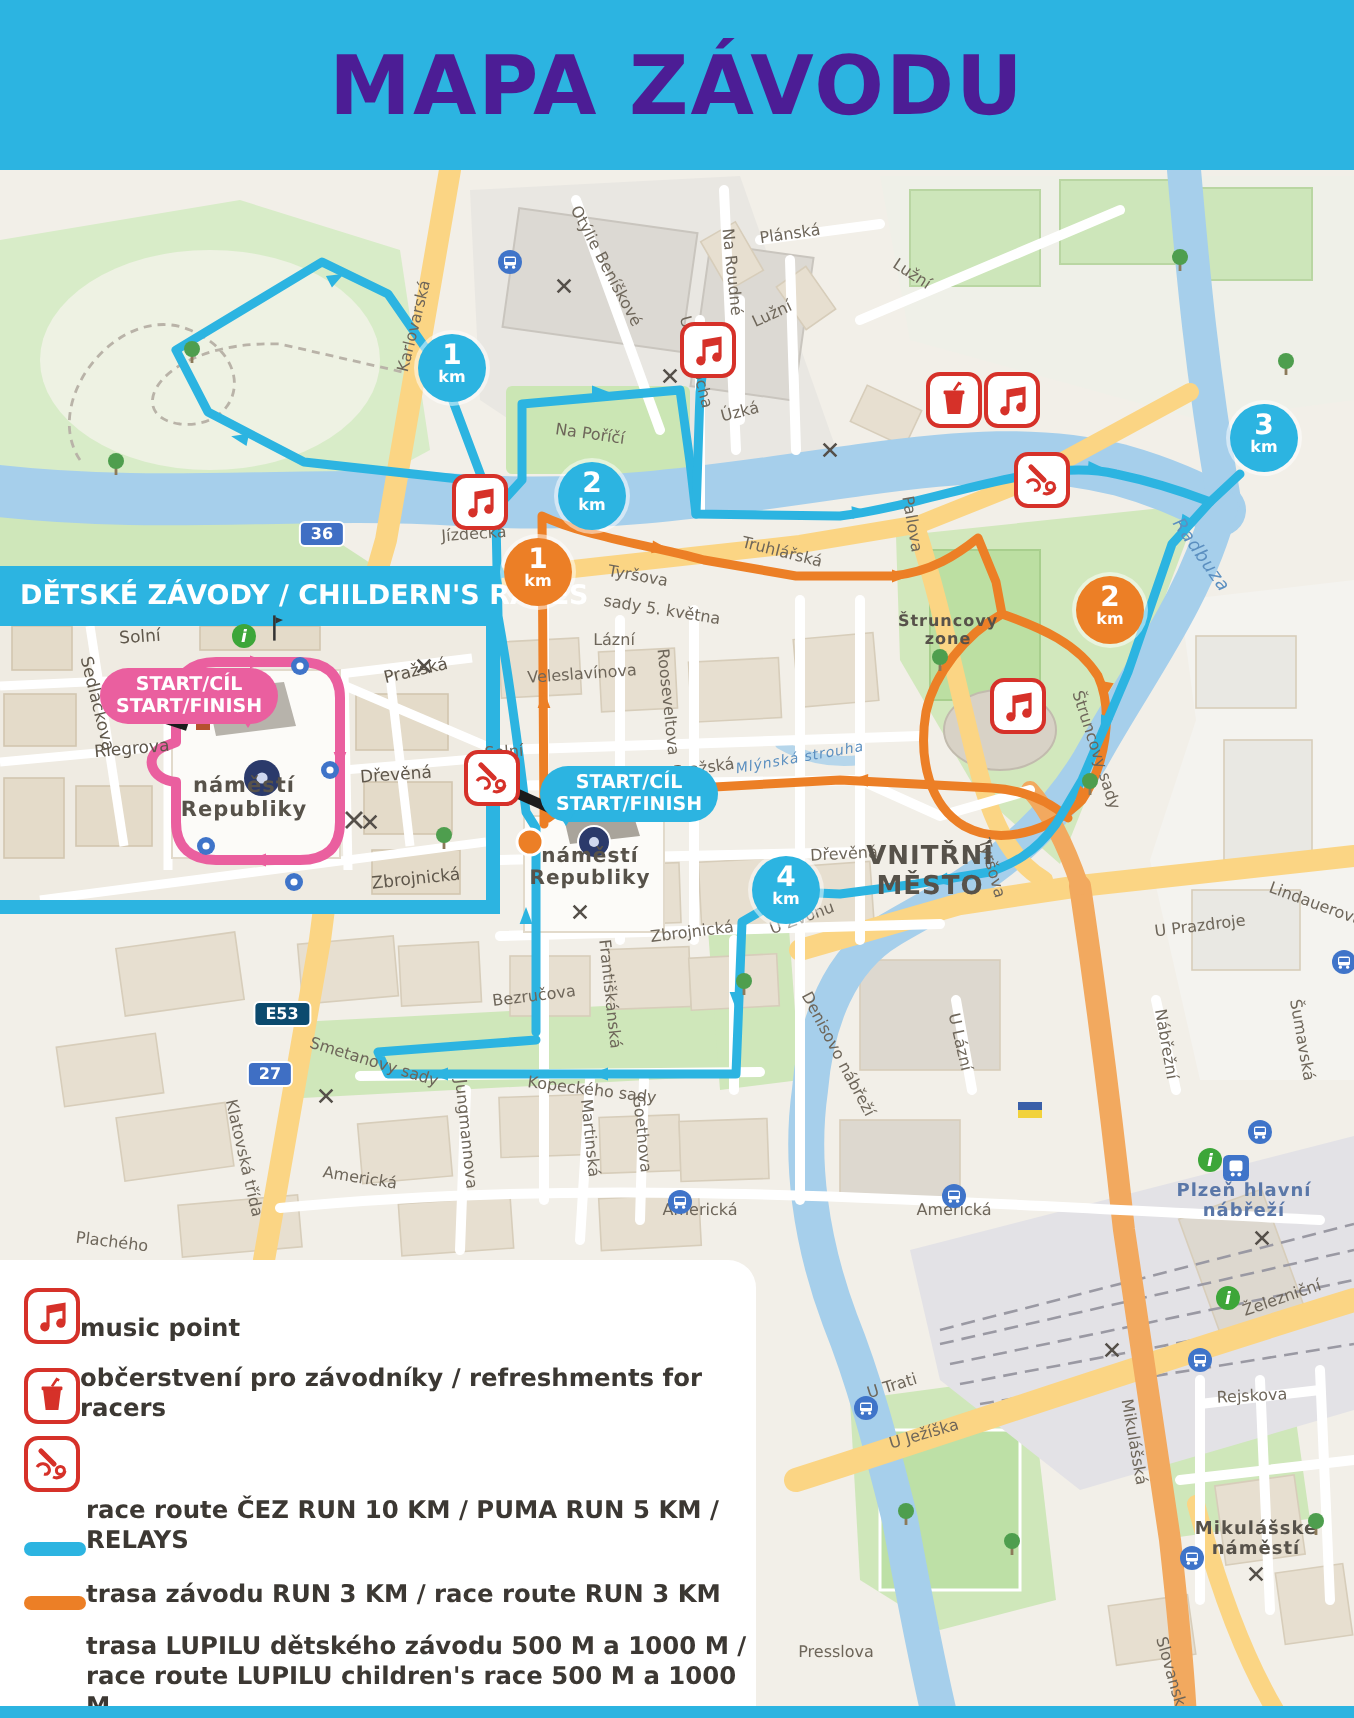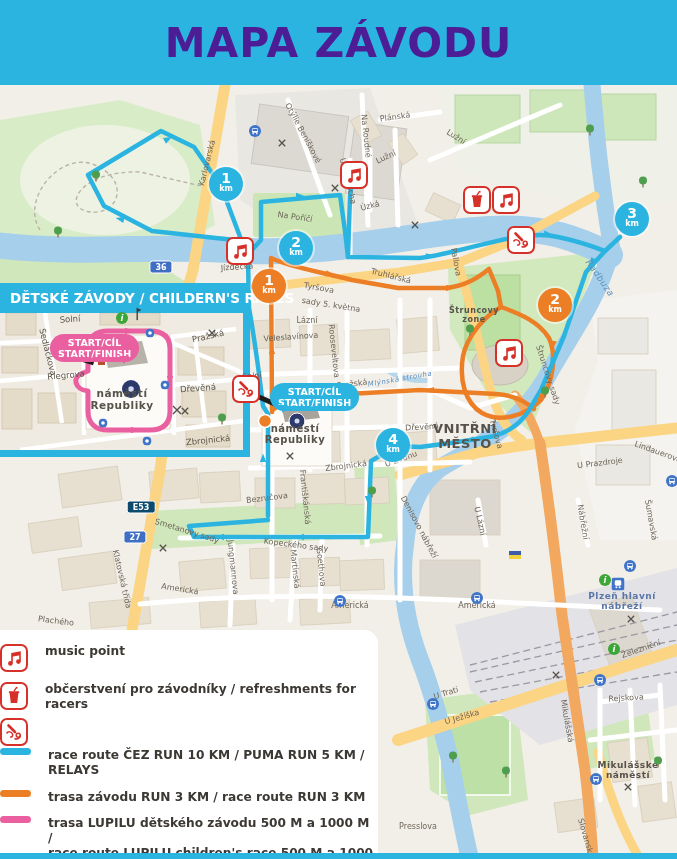--- a/index.html
+++ b/index.html
@@ -52,21 +52,21 @@
   .bubble span{display:block;font-size:9.5px;white-space:nowrap}
   .bubble.cyan{background:var(--cyan);left:270px;top:383px}
   .bubble.cyan:after{content:"";position:absolute;left:8px;bottom:-7px;border:5px solid transparent;
           border-top:8px solid var(--cyan)}
   .bubble.pinkb{background:var(--pink);left:50px;top:334px}
   .bubble.pinkb:after{content:"";position:absolute;right:10px;bottom:-7px;border:5px solid transparent;
           border-top:8px solid var(--pink)}
   
   .legend{position:absolute;left:0;top:630px;width:378px;height:223px;background:#fff;
           border-radius:0 14px 0 0;z-index:5}
-  .lrow{position:absolute;left:0;display:flex;align-items:flex-start;gap:17px}
+  .lrow{position:absolute;left:12px;display:flex;align-items:flex-end;}
   .lrow .poi{position:static;transform:none;flex:0 0 28px}
   .ltext{font-size:12.2px;line-height:15px;color:#3c3833;font-weight:600}
   .swatch{flex:0 0 31px;height:7px;border-radius:4px}
   .sw-cyan{background:var(--cyan)}.sw-orange{background:var(--orange)}.sw-pink{background:var(--pink)}
 </style>
 </head>
 <body>
 
 <div class="page">
 

